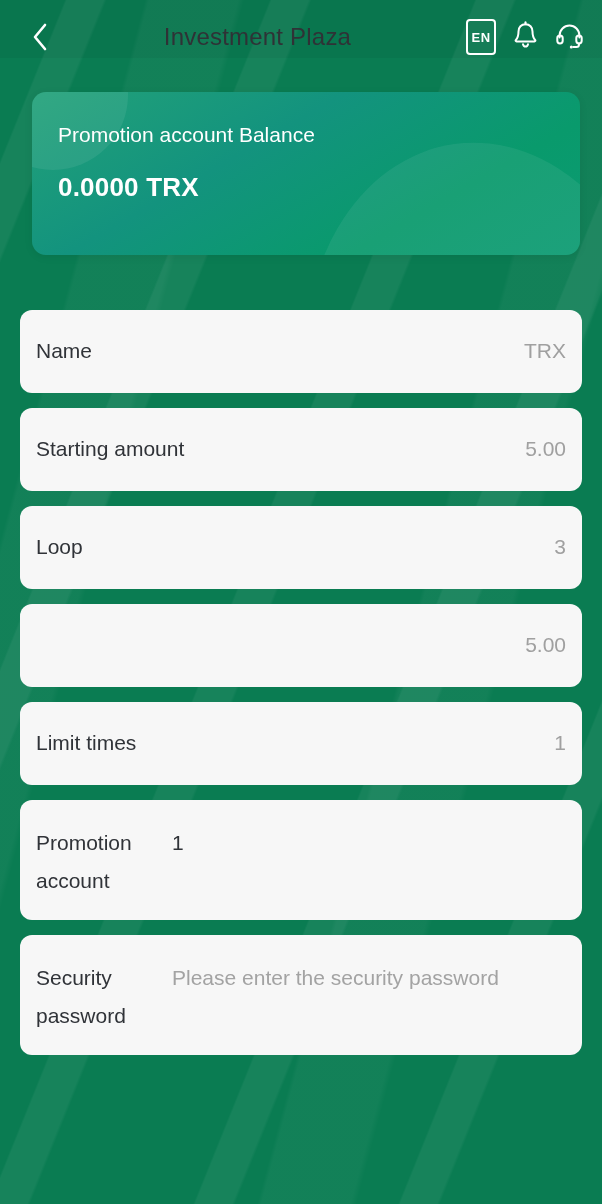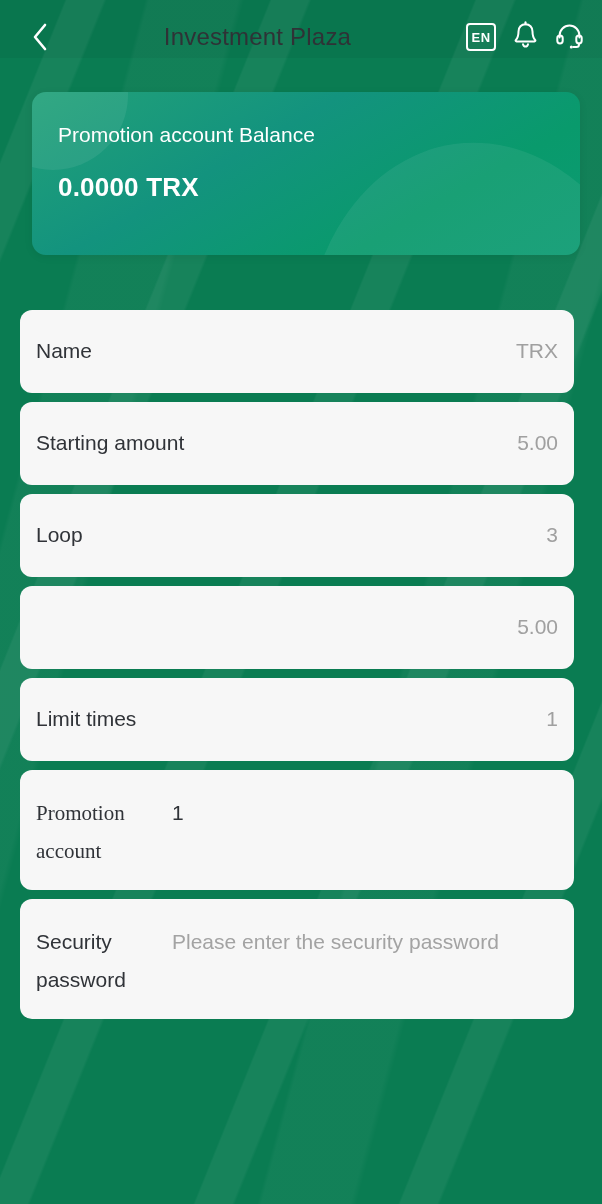--- a/index.html
+++ b/index.html
@@ -102,21 +102,21 @@
     margin-left: 10px;
   }
   .header-actions .hicon {
     display: flex;
     align-items: center;
     justify-content: center;
     cursor: pointer;
   }
   .lang-box {
     width: 30px;
-    height: 28px;
+    height: 36px;
     border: 2px solid #ffffff;
     border-radius: 4px;
     display: flex;
     align-items: center;
     justify-content: center;
     color: #ffffff;
     font-size: 13px;
     font-weight: bold;
     letter-spacing: 0.5px;
     line-height: 1;
@@ -170,24 +170,24 @@
     font-weight: bold;
     margin-top: 25px;
     letter-spacing: 0.2px;
   }
 
   
   .list {
     position: relative;
     z-index: 5;
     margin-top: 55px;
-    padding: 0 28px 0 20px;
+    padding: 0 20px 0 20px;
     display: flex;
     flex-direction: column;
-    gap: 9px;
+    gap: 15px;
   }
 
   .row {
     background: #f7f7f7;
     border-radius: 12px;
     min-height: 83px;
     display: flex;
     align-items: center;
     padding: 0 16px;
     overflow: hidden;
@@ -306,21 +306,21 @@
     <div class="row">
       <span class="row-value">5.00</span>
     </div>
 
     <div class="row">
       <span class="row-label">Limit times</span>
       <span class="row-value">1</span>
     </div>
 
     <div class="row narrow">
-      <span class="row-label" style="white-space:normal;font-family:Liberation Serif, serif;">Promotion account</span>
+      <span class="row-label" style="white-space:normal;">Promotion account</span>
       <span class="row-field">1</span>
     </div>
 
     <div class="row narrow">
       <span class="row-label" style="white-space:normal;">Security password</span>
       <span class="row-field placeholder">Please enter the security password</span>
     </div>
 
   </div>
 

